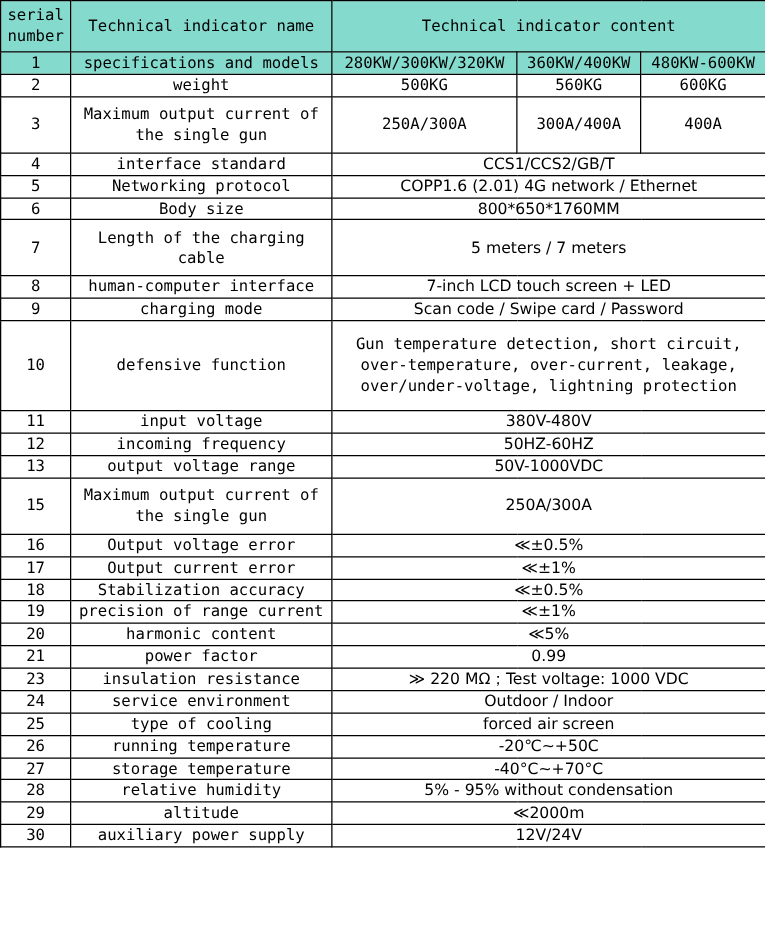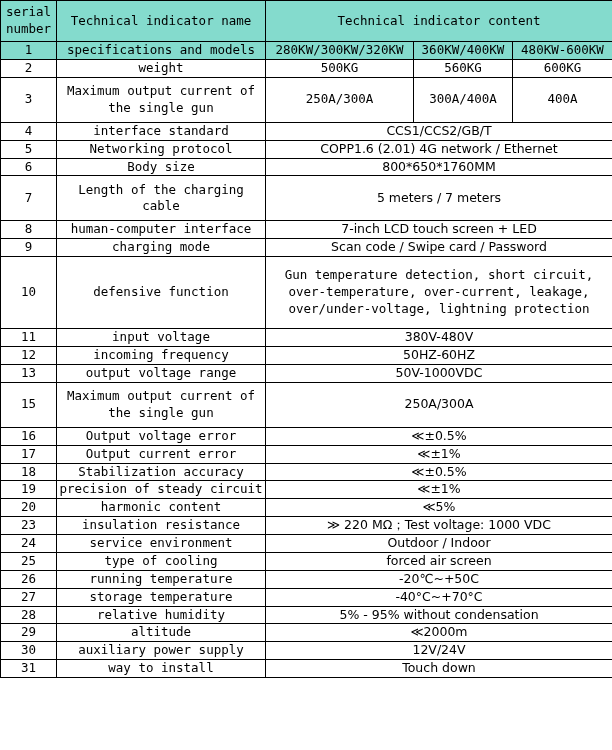--- a/index.html
+++ b/index.html
@@ -161,29 +161,34 @@
         <td class="nm">Output current error</td>
         <td colspan="3" class="sym">≪±1%</td>
       </tr>
       <tr>
         <td class="">18</td>
         <td class="nm">Stabilization accuracy</td>
         <td colspan="3" class="sym">≪±0.5%</td>
       </tr>
       <tr>
         <td class="">19</td>
-        <td class="nm">precision of steady circuit</td>
+        <td class="nm">precision of range current</td>
         <td colspan="3" class="sym">≪±1%</td>
       </tr>
       <tr>
         <td class="">20</td>
         <td class="nm">harmonic content</td>
         <td colspan="3" class="sym">≪5%</td>
       </tr>
       <tr>
+        <td class="">21</td>
+        <td class="nm">power factor</td>
+        <td colspan="3" class="sym">0.99</td>
+      </tr>
+      <tr>
         <td class="">23</td>
         <td class="nm">insulation resistance</td>
         <td colspan="3" class="sym">≫ 220 MΩ；Test voltage: 1000 VDC</td>
       </tr>
       <tr>
         <td class="">24</td>
         <td class="nm">service environment</td>
         <td colspan="3" class="sym">Outdoor / Indoor</td>
       </tr>
       <tr>
@@ -208,20 +213,15 @@
       </tr>
       <tr>
         <td class="">29</td>
         <td class="nm">altitude</td>
         <td colspan="3" class="sym">≪2000m</td>
       </tr>
       <tr>
         <td class="">30</td>
         <td class="nm">auxiliary power supply</td>
         <td colspan="3" class="sym">12V/24V</td>
-      </tr>
-      <tr>
-        <td class="">31</td>
-        <td class="nm">way to install</td>
-        <td colspan="3" class="sym">Touch down</td>
       </tr>
     </tbody>
 </table>
 
 </body></html>

